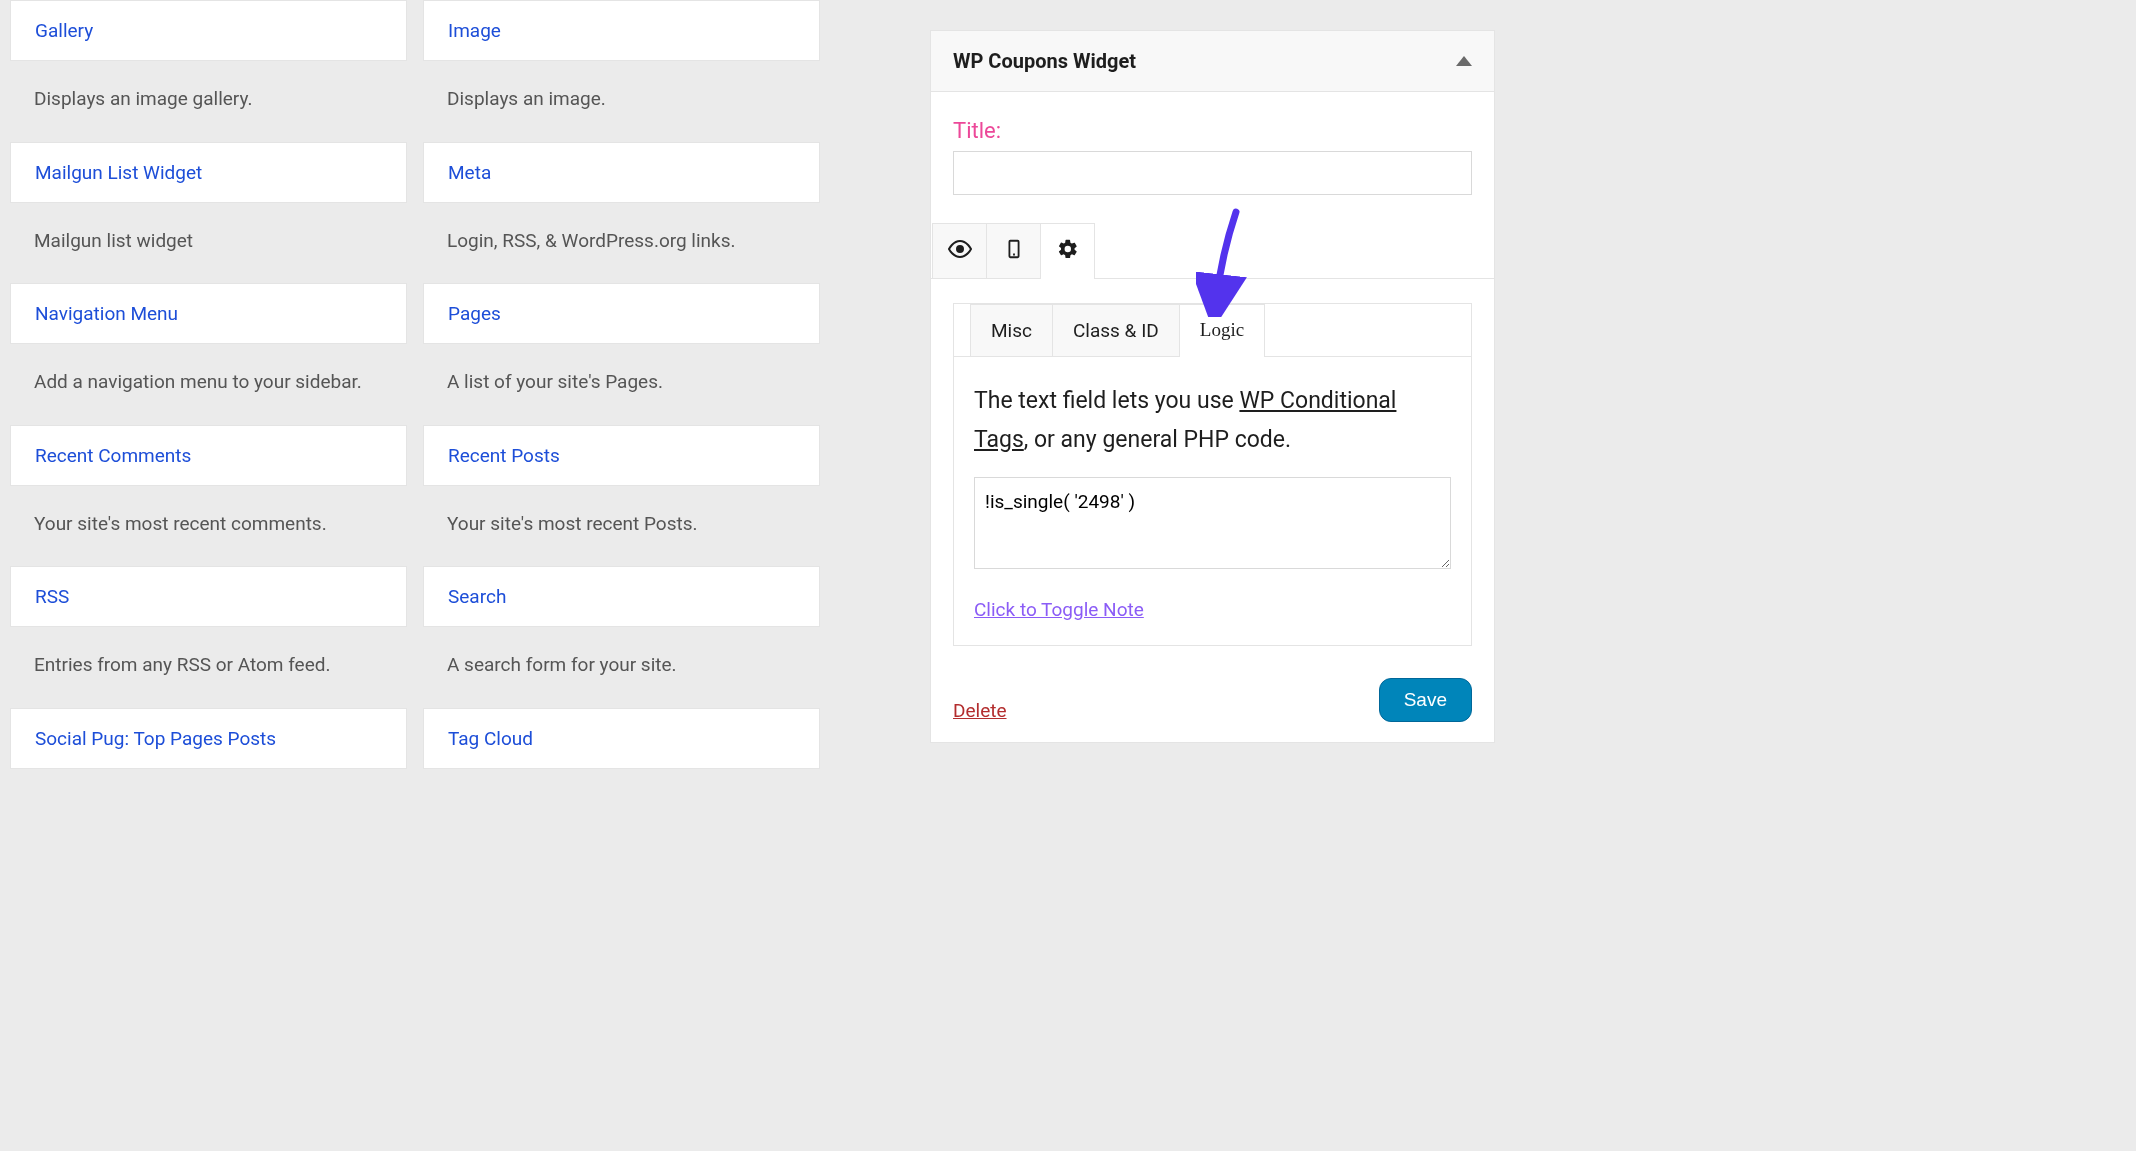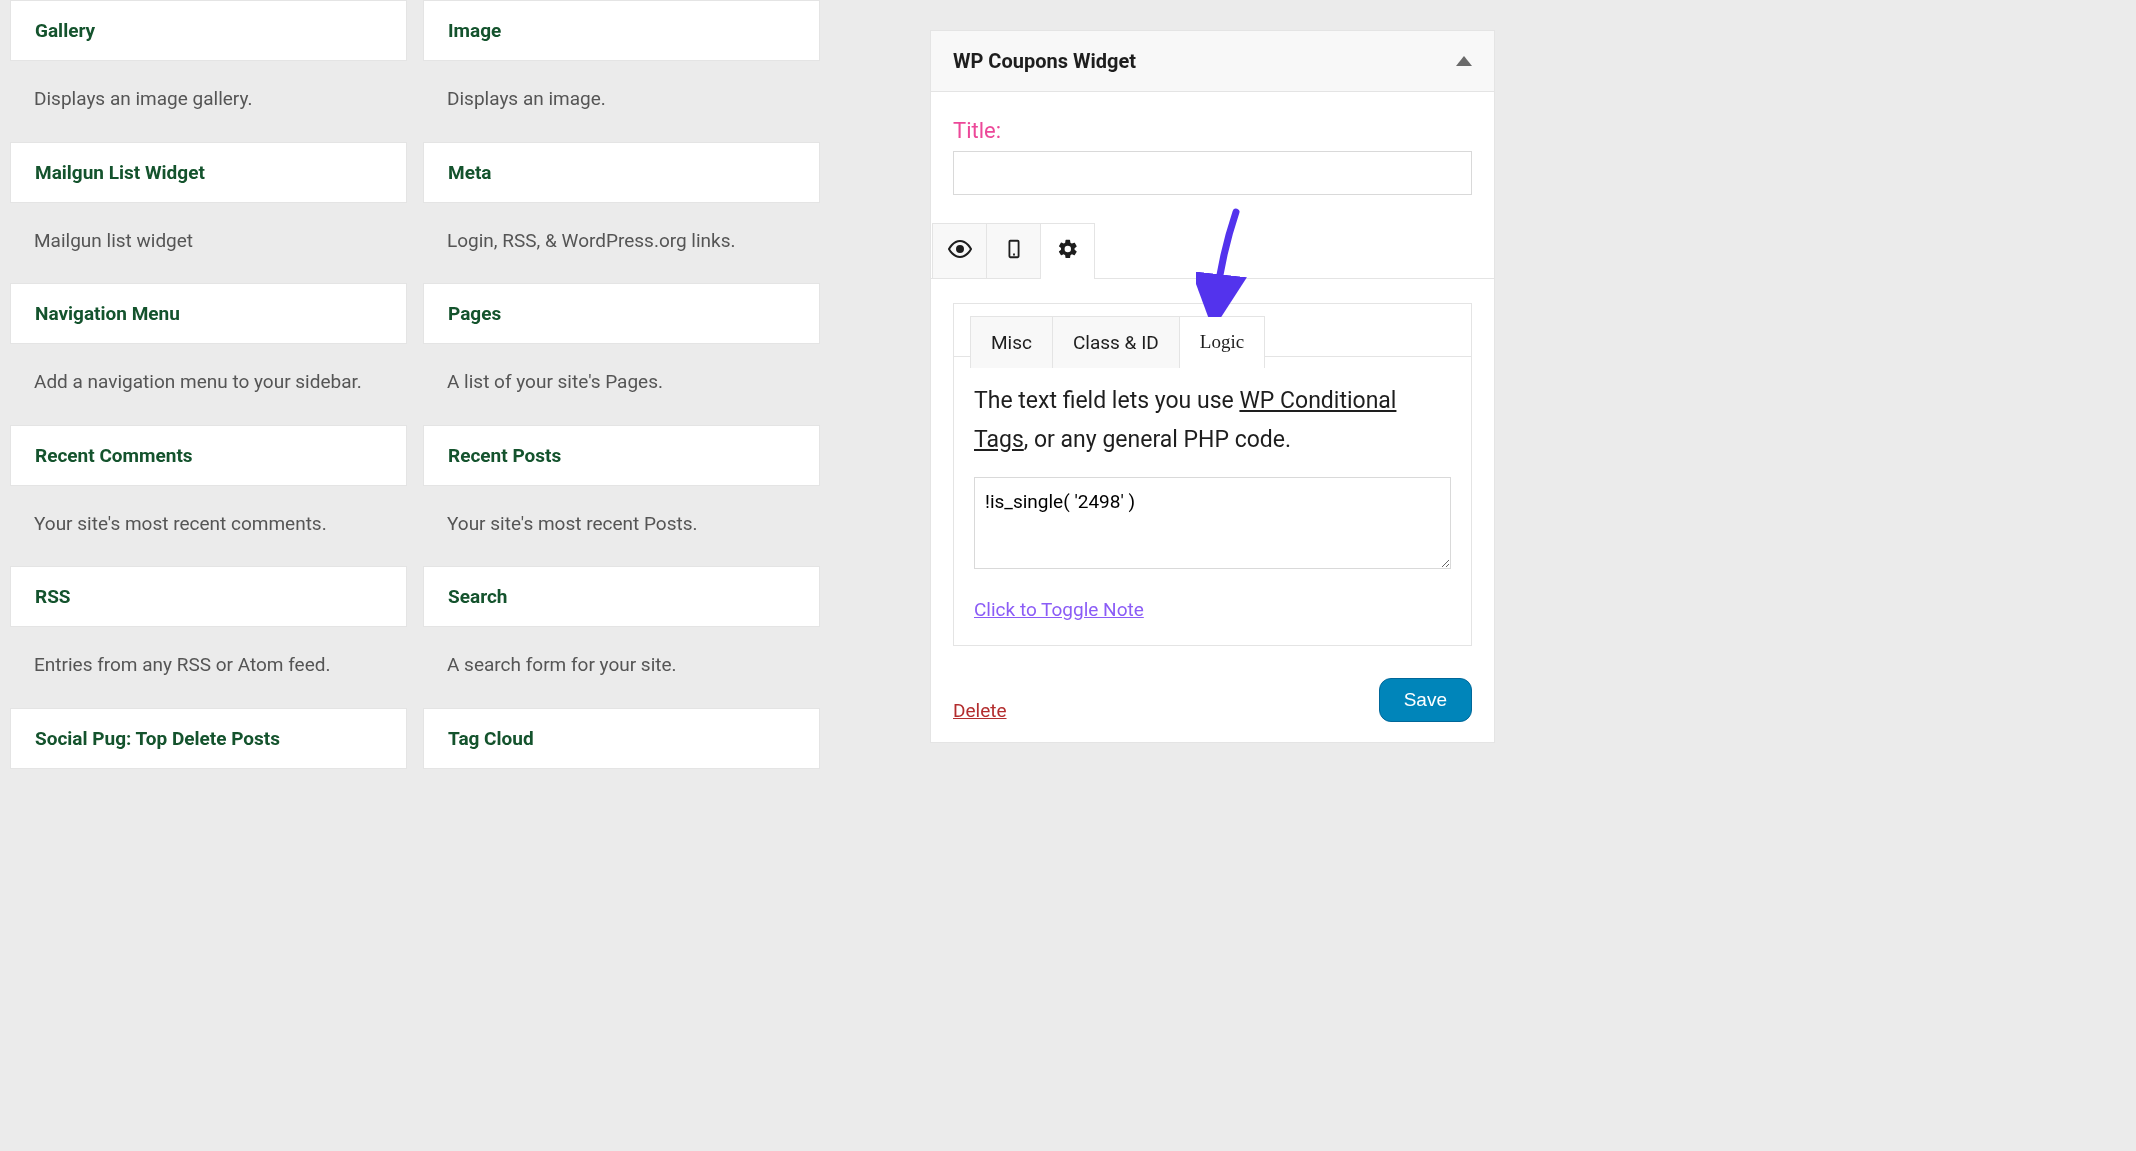--- a/index.html
+++ b/index.html
@@ -22,23 +22,23 @@
     }
     .widget-col {
       flex: 1;
       display: flex;
       flex-direction: column;
     }
     .widget-card {
       background: #fff;
       border: 1px solid #e4e4e4;
       padding: 18px 24px;
-      font-weight: 700;
-      font-size: 19px;
-      color: #14532d;
+      font-weight: 400;
+      font-size: 19px;
+      color: #1d4ed8;
       cursor: pointer;
     }
     .widget-desc {
       color: #555;
       font-size: 19px;
       padding: 24px 24px 28px;
       font-weight: 400;
       line-height: 1.5;
     }
     .right-col {
@@ -133,21 +133,21 @@
     }
     .sub-tab {
       padding: 14px 20px;
       border: 1px solid #e4e4e4;
       border-bottom: none;
       background: #f8f8f8;
       cursor: pointer;
       font-size: 19px;
       margin-left: -1px;
       position: relative;
-      top: 12px;
+      top: 0px;
     }
     .sub-tab.first {
       margin-left: 16px;
     }
     .sub-tab.active {
       background: #fff;
       font-family: Liberation Serif, serif;
     }
     .sub-tab.active::after {
       content: '';
@@ -226,21 +226,21 @@
       <div class="widget-card">Gallery</div>
       <div class="widget-desc">Displays an image gallery.</div>
       <div class="widget-card">Mailgun List Widget</div>
       <div class="widget-desc">Mailgun list widget</div>
       <div class="widget-card">Navigation Menu</div>
       <div class="widget-desc">Add a navigation menu to your sidebar.</div>
       <div class="widget-card">Recent Comments</div>
       <div class="widget-desc">Your site's most recent comments.</div>
       <div class="widget-card">RSS</div>
       <div class="widget-desc">Entries from any RSS or Atom feed.</div>
-      <div class="widget-card">Social Pug: Top Delete Posts</div>
+      <div class="widget-card">Social Pug: Top Pages Posts</div>
     </div>
     <div class="widget-col">
       <div class="widget-card">Image</div>
       <div class="widget-desc">Displays an image.</div>
       <div class="widget-card">Meta</div>
       <div class="widget-desc">Login, RSS, &amp; WordPress.org links.</div>
       <div class="widget-card">Pages</div>
       <div class="widget-desc">A list of your site's Pages.</div>
       <div class="widget-card">Recent Posts</div>
       <div class="widget-desc">Your site's most recent Posts.</div>

